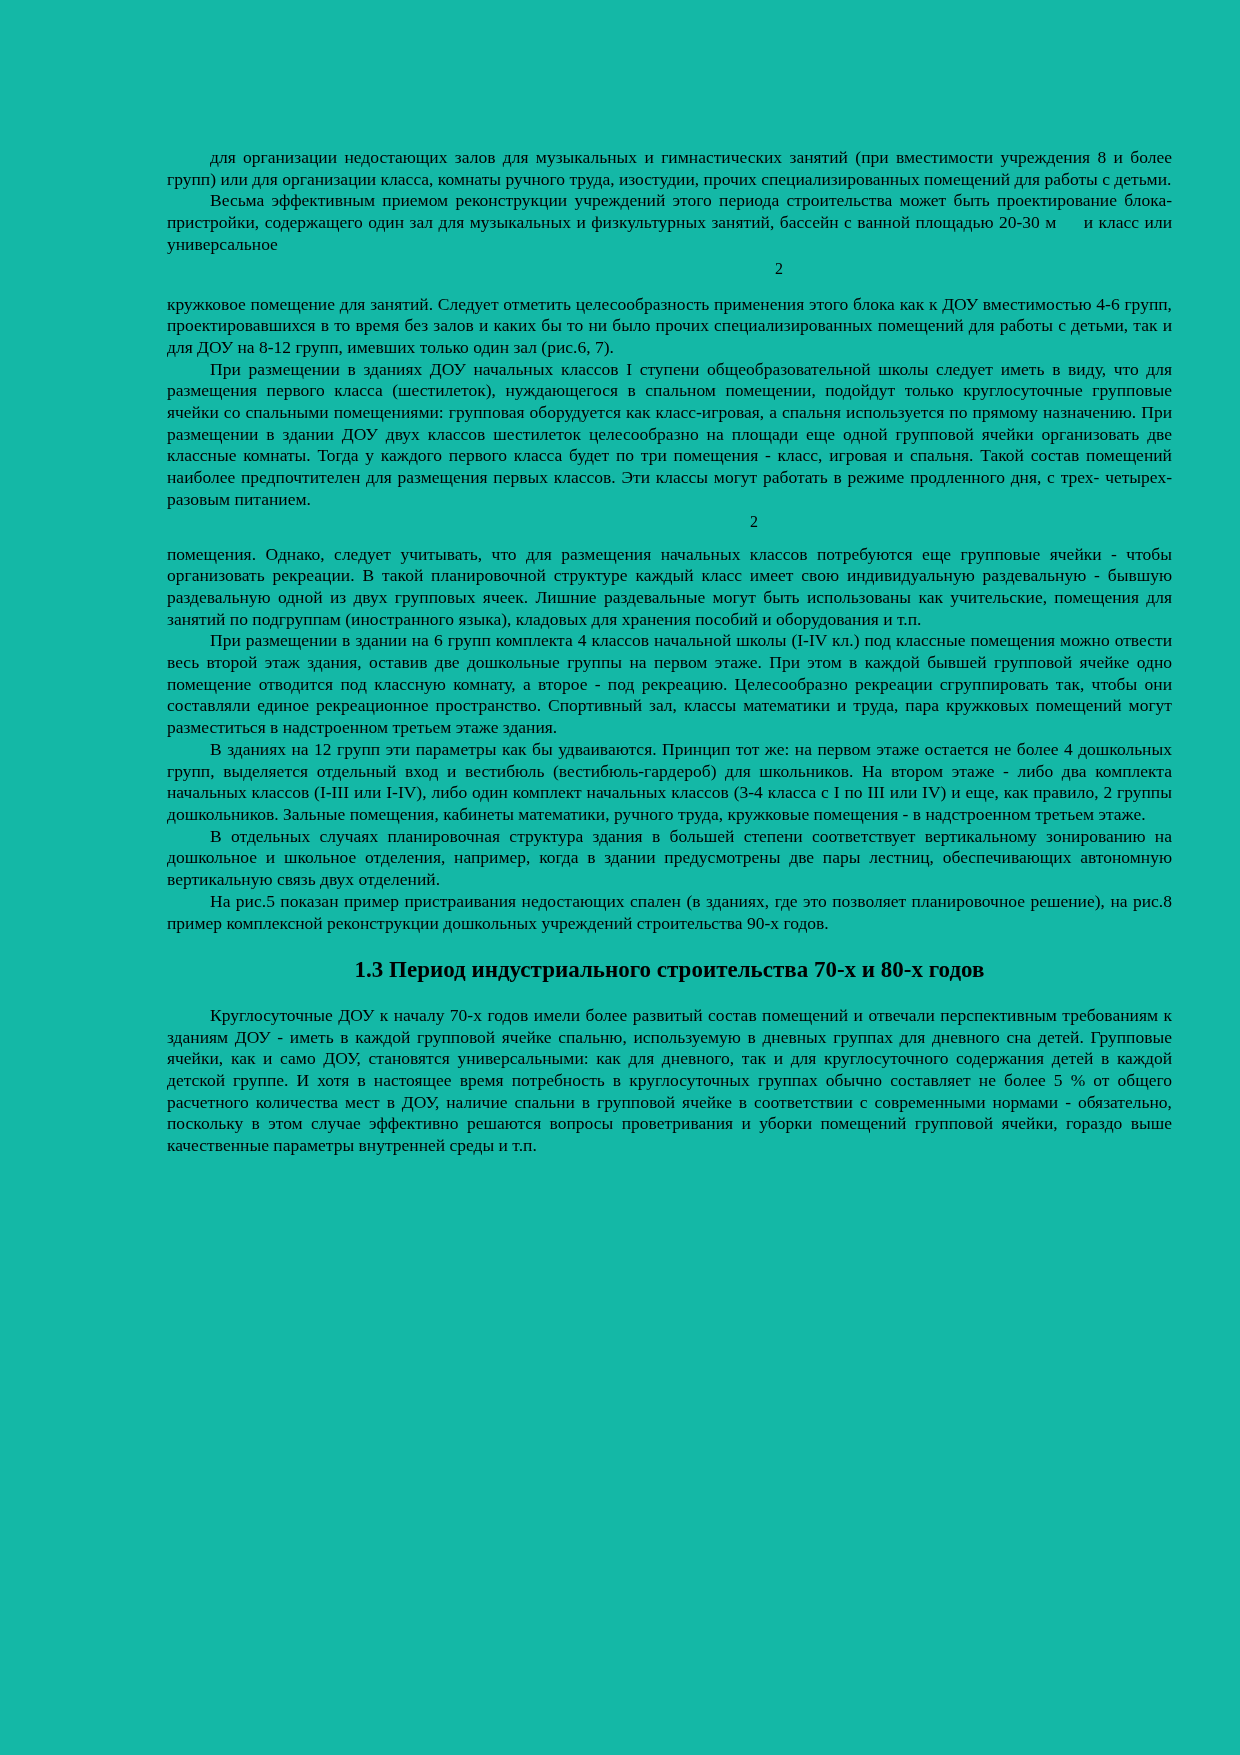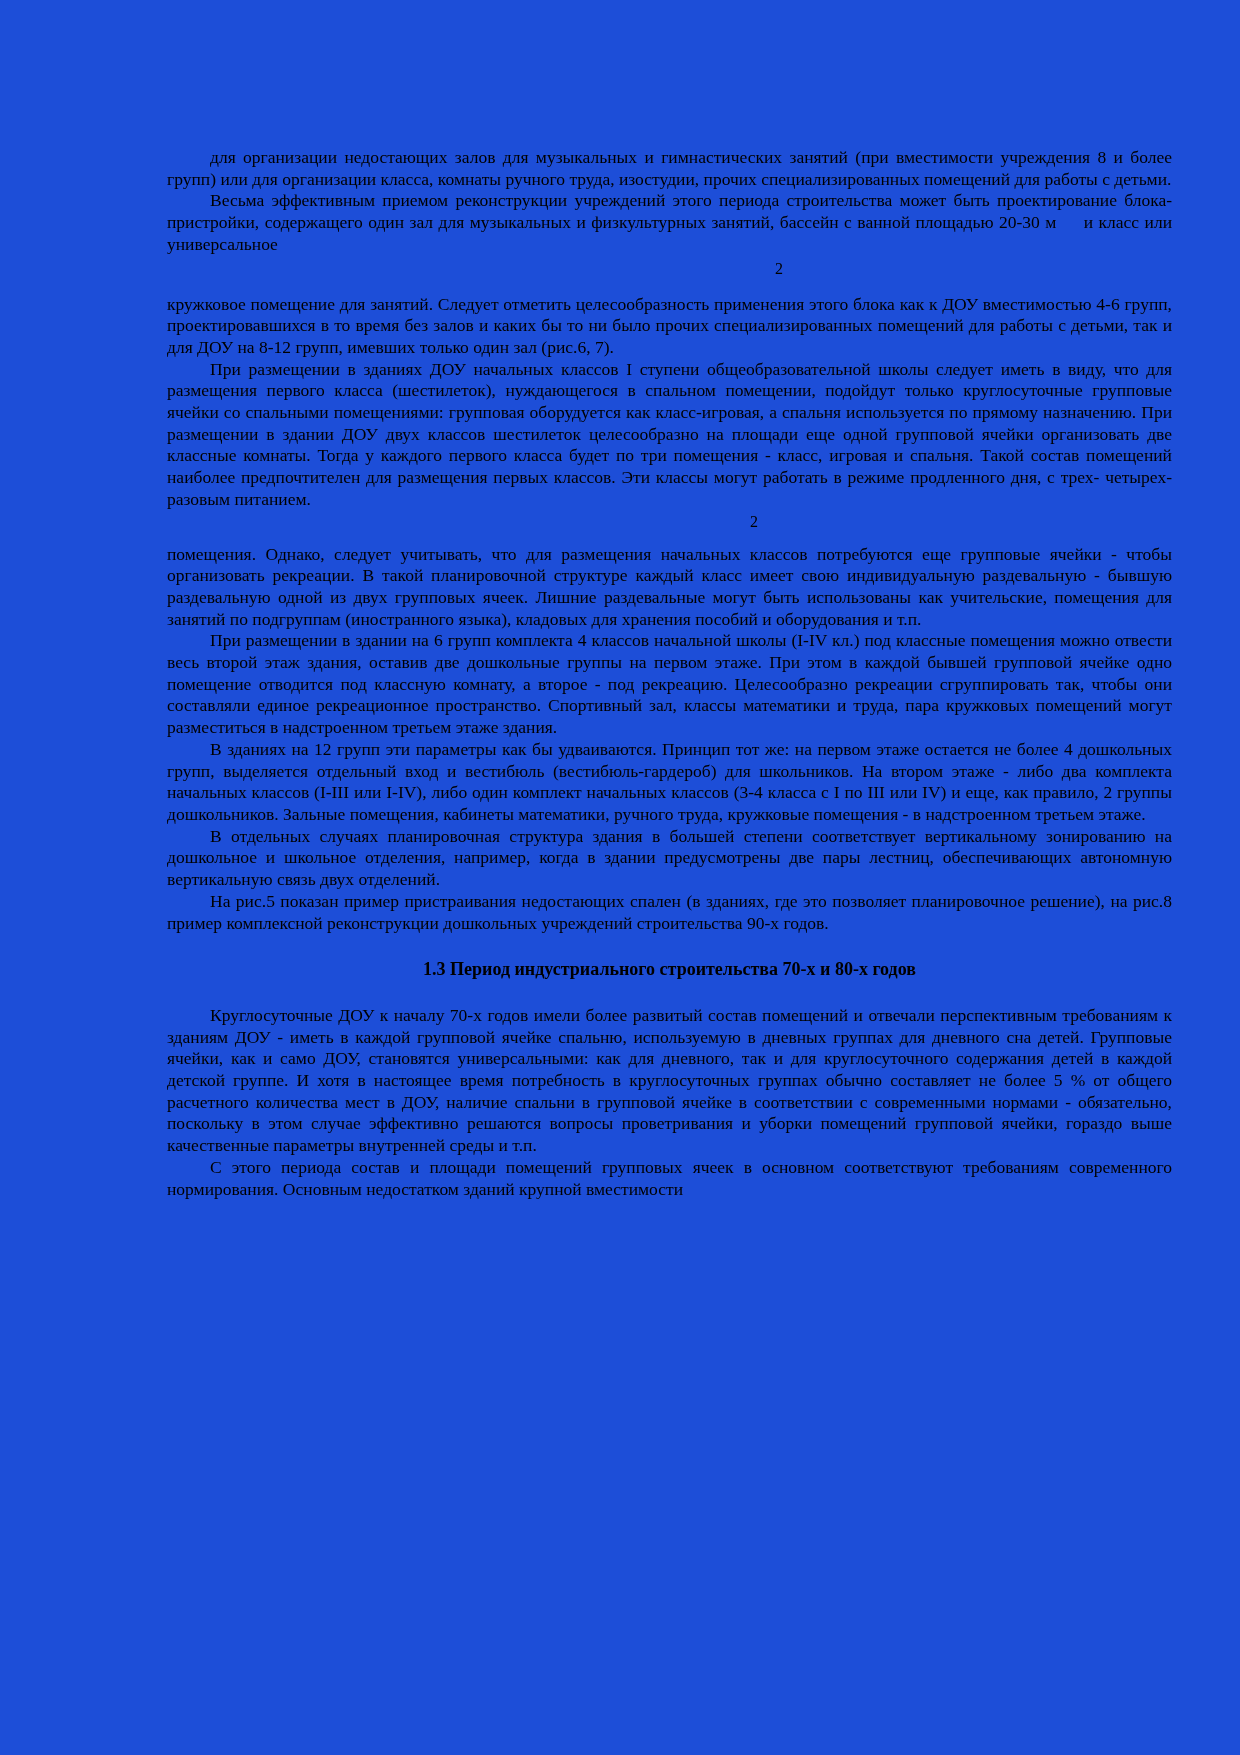--- a/index.html
+++ b/index.html
@@ -4,21 +4,21 @@
 <style>
   html, body {
     margin: 0;
     padding: 0;
     background: #ffffff;
   }
   .page {
     position: relative;
     width: 1240px;
     height: 1755px;
-    background: #1d4ed8;
+    background: #14b8a6;
     color: #000000;
     font-family: "Liberation Serif", "DejaVu Serif", serif;
     font-size: 17.5px;
     line-height: 21.7px;
     box-sizing: border-box;
     padding: 147px 68px 0 167px;
     overflow: hidden;
   }
   .para {
     margin: 0;
@@ -35,35 +35,34 @@
     text-align: left;
     text-indent: 0;
   }
   .sup-line.pos-a { padding-left: 608px; }
   .sup-line.pos-b { padding-left: 583px; margin: 0 0 12px 0; }
   .heading {
     margin: 25px 0 24px 0;
     text-align: center;
     text-indent: 0;
     font-weight: bold;
-    font-size: 18px;
+    font-size: 23px;
     font-family: Liberation Serif, serif;
   }
 </style>
 </head>
 <body>
 
 <div class="page">
   <p class="para">для организации недостающих залов для музыкальных и гимнастических занятий (при вместимости учреждения 8 и более групп) или для организации класса, комнаты ручного труда, изостудии, прочих специализированных помещений для работы с детьми.</p>
   <p class="para">Весьма эффективным приемом реконструкции учреждений этого периода строительства может быть проектирование блока-пристройки, содержащего один зал для музыкальных и физкультурных занятий, бассейн с ванной площадью 20-30 м&nbsp;&nbsp;&nbsp;&nbsp; и класс или универсальное</p>
   <div class="sup-line pos-a">2</div>
   <p class="para continuation">кружковое помещение для занятий. Следует отметить целесообразность применения этого блока как к ДОУ вместимостью 4-6 групп, проектировавшихся в то время без залов и каких бы то ни было прочих специализированных помещений для работы с детьми, так и для ДОУ на 8-12 групп, имевших только один зал (рис.6, 7).</p>
   <p class="para">При размещении в зданиях ДОУ начальных классов I ступени общеобразовательной школы следует иметь в виду, что для размещения первого класса (шестилеток), нуждающегося в спальном помещении, подойдут только круглосуточные групповые ячейки со спальными помещениями: групповая оборудуется как класс-игровая, а спальня используется по прямому назначению. При размещении в здании ДОУ двух классов шестилеток целесообразно на площади еще одной групповой ячейки организовать две классные комнаты. Тогда у каждого первого класса будет по три помещения - класс, игровая и спальня. Такой состав помещений наиболее предпочтителен для размещения первых классов. Эти классы могут работать в режиме продленного дня, с трех- четырех-разовым питанием.</p>
   <div class="sup-line pos-b">2</div>
   <p class="para continuation">помещения. Однако, следует учитывать, что для размещения начальных классов потребуются еще групповые ячейки - чтобы организовать рекреации. В такой планировочной структуре каждый класс имеет свою индивидуальную раздевальную - бывшую раздевальную одной из двух групповых ячеек. Лишние раздевальные могут быть использованы как учительские, помещения для занятий по подгруппам (иностранного языка), кладовых для хранения пособий и оборудования и т.п.</p>
   <p class="para">При размещении в здании на 6 групп комплекта 4 классов начальной школы (I-IV кл.) под классные помещения можно отвести весь второй этаж здания, оставив две дошкольные группы на первом этаже. При этом в каждой бывшей групповой ячейке одно помещение отводится под классную комнату, а второе - под рекреацию. Целесообразно рекреации сгруппировать так, чтобы они составляли единое рекреационное пространство. Спортивный зал, классы математики и труда, пара кружковых помещений могут разместиться в надстроенном третьем этаже здания.</p>
   <p class="para">В зданиях на 12 групп эти параметры как бы удваиваются. Принцип тот же: на первом этаже остается не более 4 дошкольных групп, выделяется отдельный вход и вестибюль (вестибюль-гардероб) для школьников. На втором этаже - либо два комплекта начальных классов (I-III или I-IV), либо один комплект начальных классов (3-4 класса с I по III или IV) и еще, как правило, 2 группы дошкольников. Зальные помещения, кабинеты математики, ручного труда, кружковые помещения - в надстроенном третьем этаже.</p>
   <p class="para">В отдельных случаях планировочная структура здания в большей степени соответствует вертикальному зонированию на дошкольное и школьное отделения, например, когда в здании предусмотрены две пары лестниц, обеспечивающих автономную вертикальную связь двух отделений.</p>
   <p class="para">На рис.5 показан пример пристраивания недостающих спален (в зданиях, где это позволяет планировочное решение), на рис.8 пример комплексной реконструкции дошкольных учреждений строительства 90-х годов.</p>
   <h2 class="heading">1.3 Период индустриального строительства 70-х и 80-х годов</h2>
   <p class="para">Круглосуточные ДОУ к началу 70-х годов имели более развитый состав помещений и отвечали перспективным требованиям к зданиям ДОУ - иметь в каждой групповой ячейке спальню, используемую в дневных группах для дневного сна детей. Групповые ячейки, как и само ДОУ, становятся универсальными: как для дневного, так и для круглосуточного содержания детей в каждой детской группе. И хотя в настоящее время потребность в круглосуточных группах обычно составляет не более 5 % от общего расчетного количества мест в ДОУ, наличие спальни в групповой ячейке в соответствии с современными нормами - обязательно, поскольку в этом случае эффективно решаются вопросы проветривания и уборки помещений групповой ячейки, гораздо выше качественные параметры внутренней среды и т.п.</p>
-  <p class="para">С этого периода состав и площади помещений групповых ячеек в основном соответствуют требованиям современного нормирования. Основным недостатком зданий крупной вместимости</p>
 </div>
 
 </body></html>

